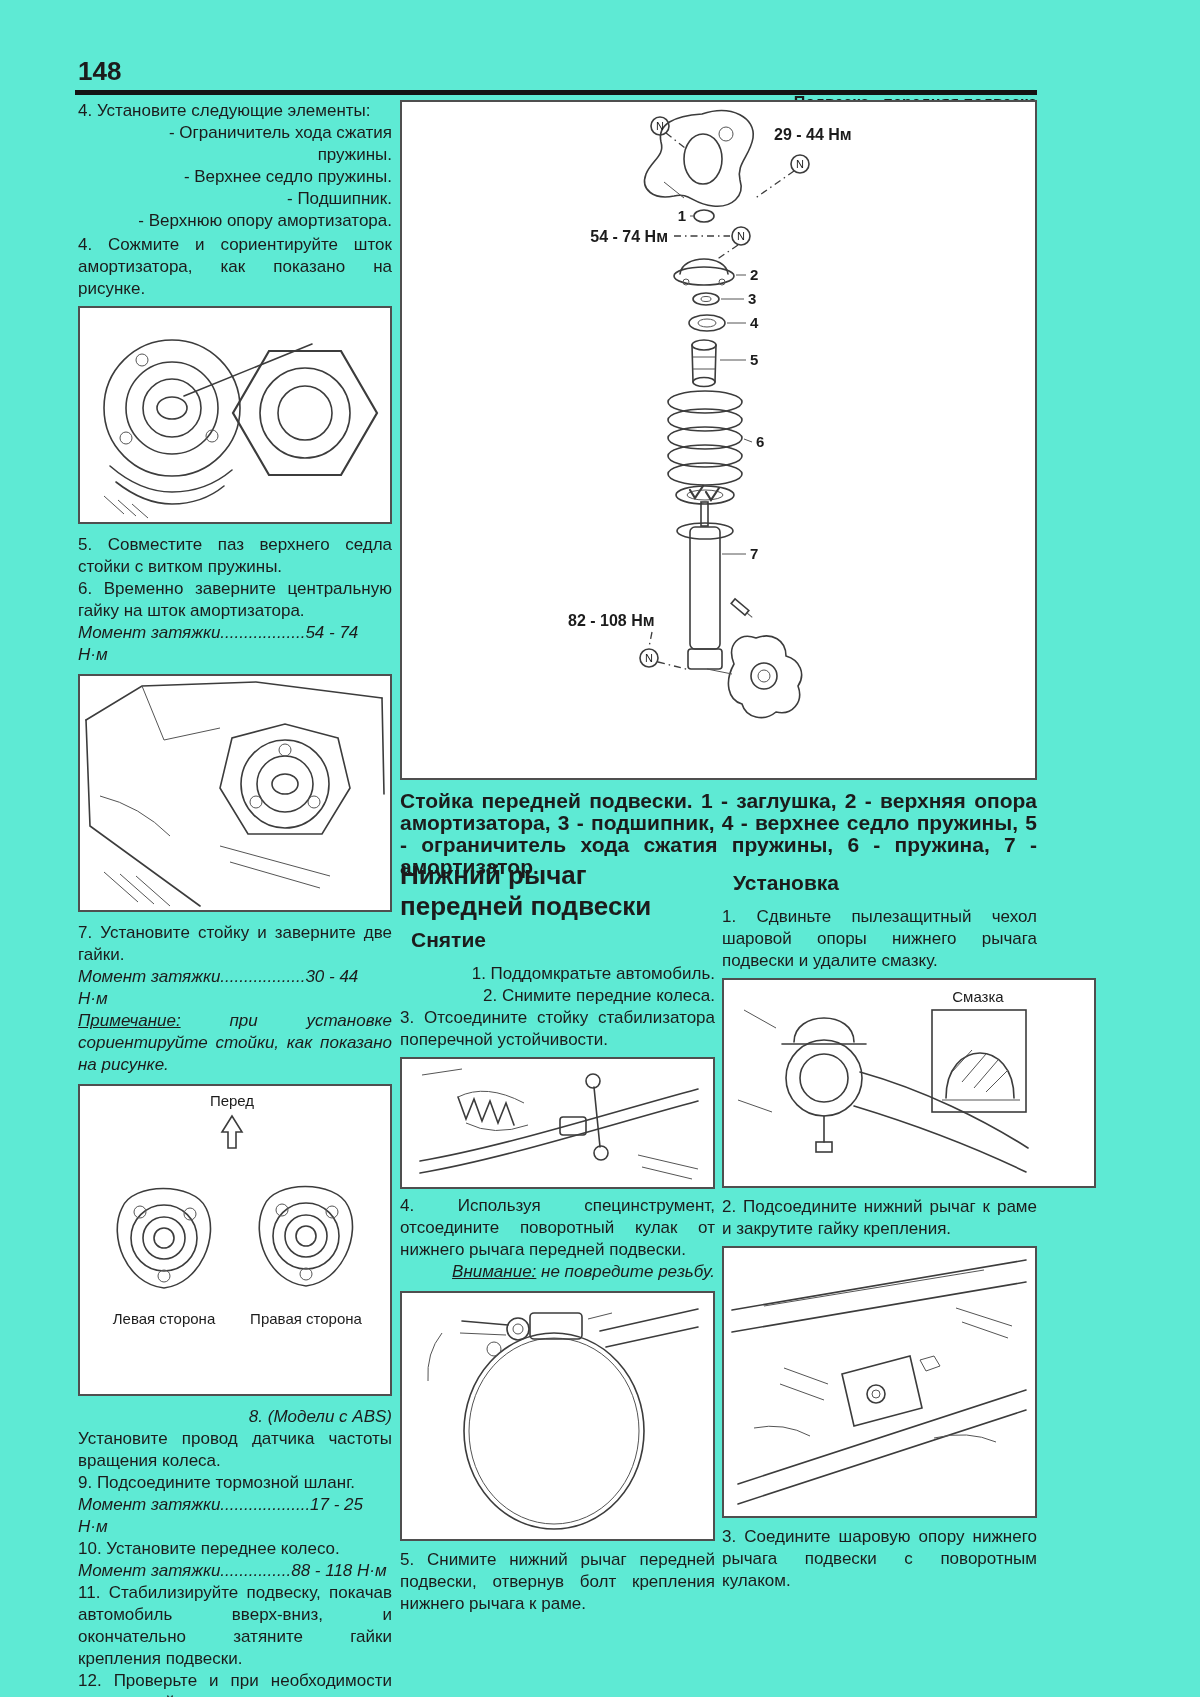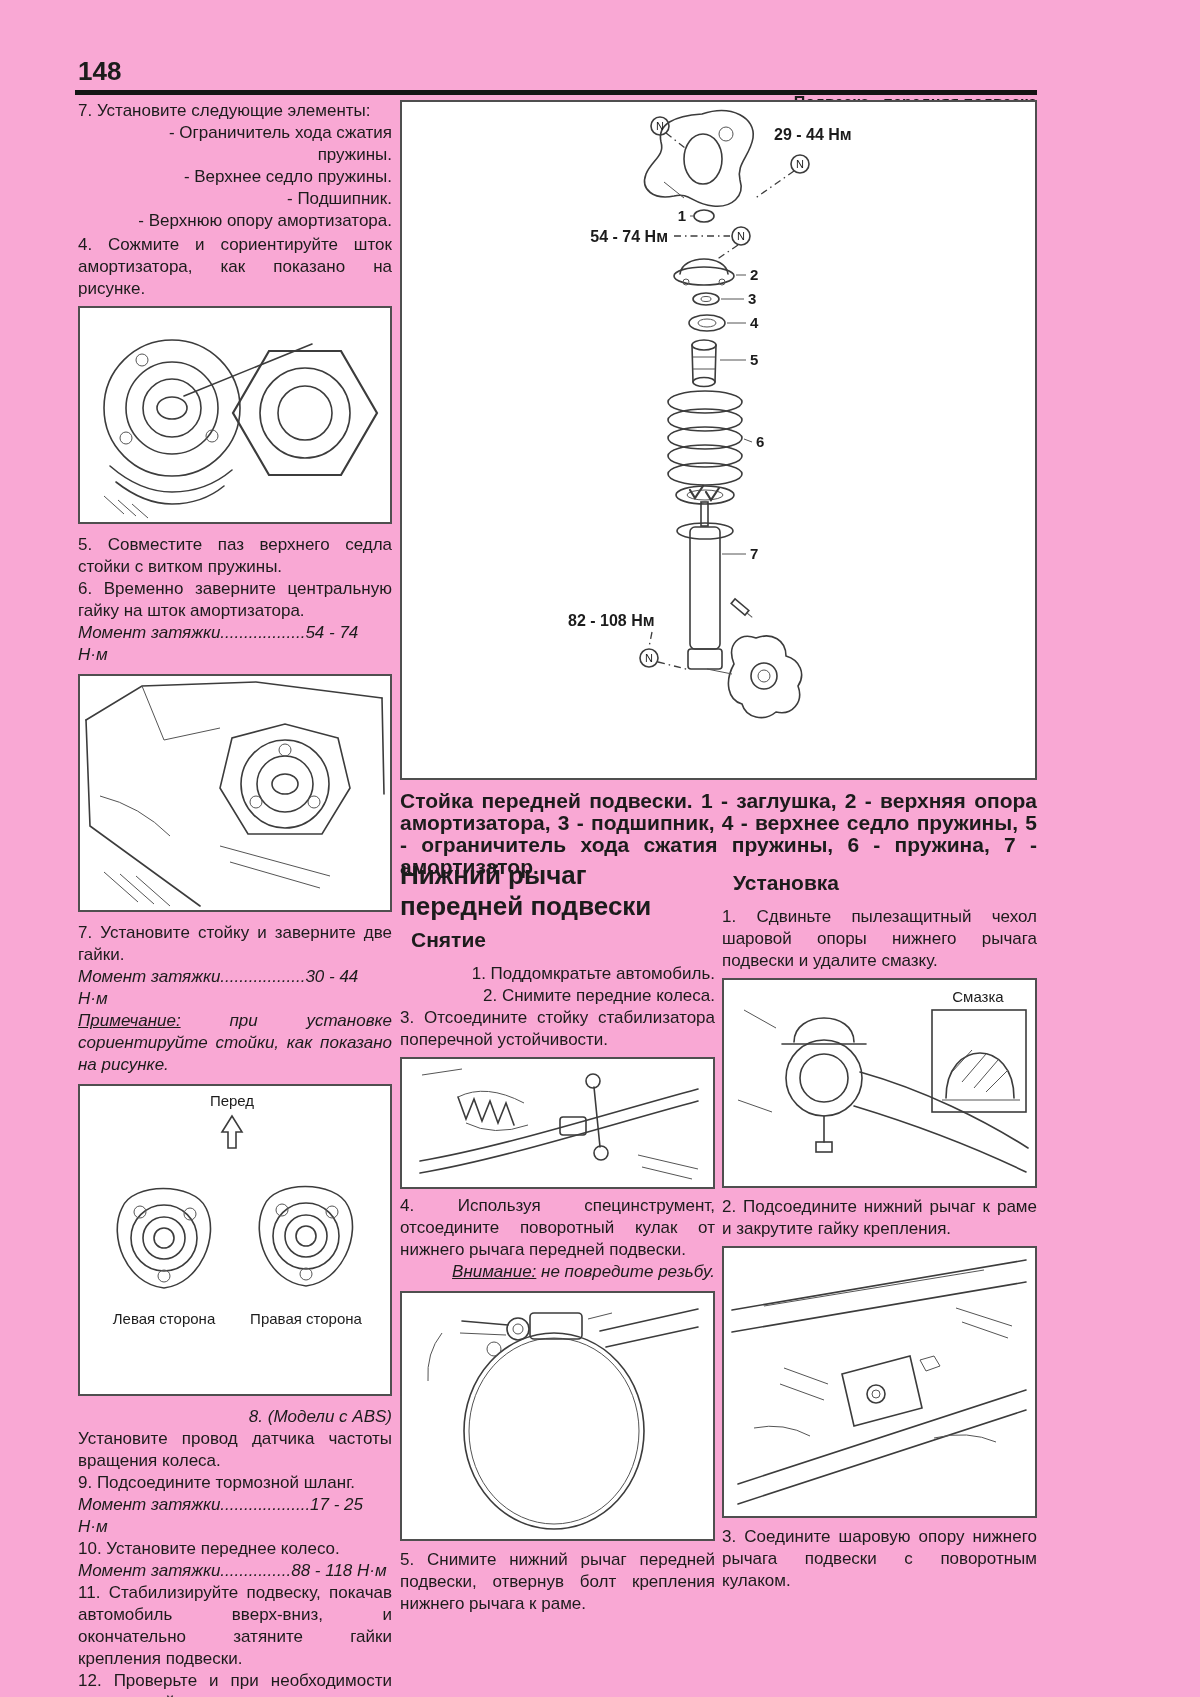--- a/index.html
+++ b/index.html
@@ -1,16 +1,16 @@
 <!DOCTYPE html>
 <html lang="ru"><head>
 <meta charset="utf-8">
 <style>
   html,body{margin:0;padding:0;background:#e8e8e8;}
-  .page{position:relative;width:1200px;height:1697px;background:#f9a8d4;
+  .page{position:relative;width:1200px;height:1697px;background:#5eead4;
         font-family:"Liberation Sans",sans-serif;color:#1c1c1c;overflow:hidden;}
   .abs{position:absolute;}
   .t{margin:0;font-size:17px;line-height:22px;text-align:justify;}
   .t.nj{text-align:right;}
   .sub{padding-left:16px;}
   .torque{font-style:italic;text-align:left;}
   .ital{font-style:italic;}
   .ulab{font-style:italic;text-decoration:underline;}
   .fig{border:2px solid #4f4f4f;background:#fff;box-sizing:border-box;}
   .pageno{font-size:26px;font-weight:bold;}
@@ -34,21 +34,21 @@
 </head>
 <body>
 
 <div class="page">
 
   <div class="abs pageno" style="left:78px;top:56px;">148</div>
   <div class="abs ptitle" style="left:75px;top:58px;width:962px;">Подвеска - передняя подвеска</div>
   <div class="abs rule" style="left:75px;top:90px;width:962px;height:5px;"></div>
 
   <div class="abs" style="left:78px;top:100px;width:314px;">
-    <p class="t">7. Установите следующие элементы:</p>
+    <p class="t">4. Установите следующие элементы:</p>
     <p class="t sub nj">- Ограничитель хода сжатия пружины.</p>
     <p class="t sub nj">- Верхнее седло пружины.</p>
     <p class="t sub nj">- Подшипник.</p>
     <p class="t sub nj">- Верхнюю опору амортизатора.</p>
     <p class="t mt2">4. Сожмите и сориентируйте шток амортизатора, как показано на рисунке.</p>
 
     <div class="fig mt6" style="width:314px;height:218px;">
       <svg width="310" height="214" viewBox="0 0 310 214">
         <circle class="ln" cx="92" cy="100" r="68"></circle>
         <circle class="ln" cx="92" cy="100" r="46"></circle>
@@ -283,21 +283,21 @@
       </svg>
     </div>
 
     <p class="t mt8">5. Снимите нижний рычаг передней подвески, отвернув болт крепления нижнего рычага к раме.</p>
   </div>
 
   <div class="abs" style="left:722px;top:860px;width:315px;">
     <p class="h3">Установка</p>
     <p class="t mt4">1. Сдвиньте пылезащитный чехол шаровой опоры нижнего рычага подвески и удалите смазку.</p>
 
-    <div class="fig mt6" style="width:315px;height:210px;">
+    <div class="fig mt6" style="width:374px;height:210px;">
       <svg width="311" height="206" viewBox="0 0 311 206">
         <path class="ln" d="M70 62 C 70 30 130 30 130 62"></path>
         <line class="ln" x1="58" y1="64" x2="142" y2="64"></line>
         <circle class="ln" cx="100" cy="98" r="38"></circle>
         <circle class="ln" cx="100" cy="98" r="24"></circle>
         <line class="ln" x1="100" y1="136" x2="100" y2="162"></line>
         <rect class="ln" x="92" y="162" width="16" height="10"></rect>
         <path class="ln" d="M136 92 C 200 110 260 140 304 168"></path>
         <path class="ln" d="M130 126 C 196 146 252 168 302 192"></path>
         <line class="thin" x1="20" y1="30" x2="52" y2="48"></line>

